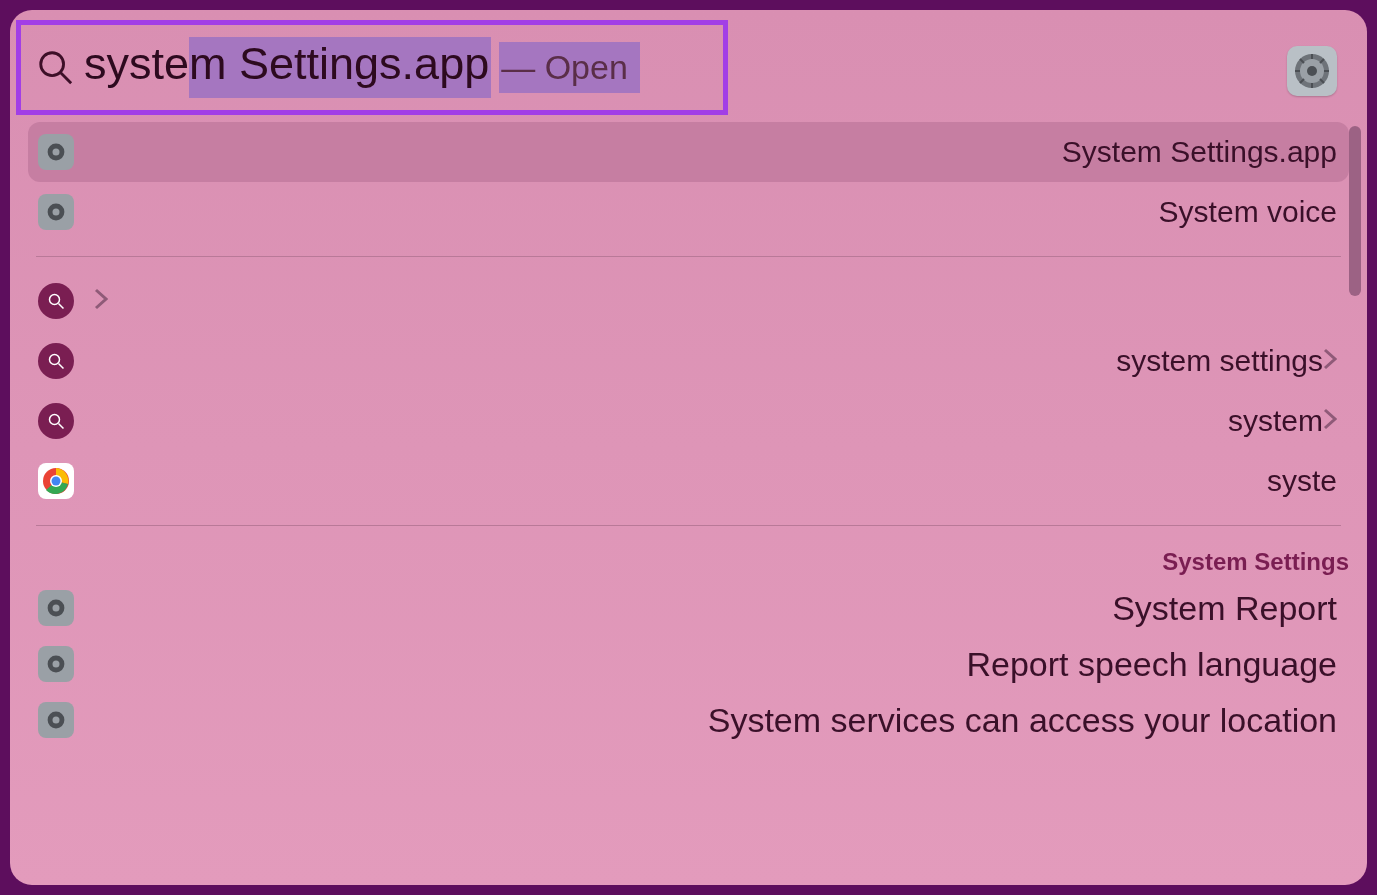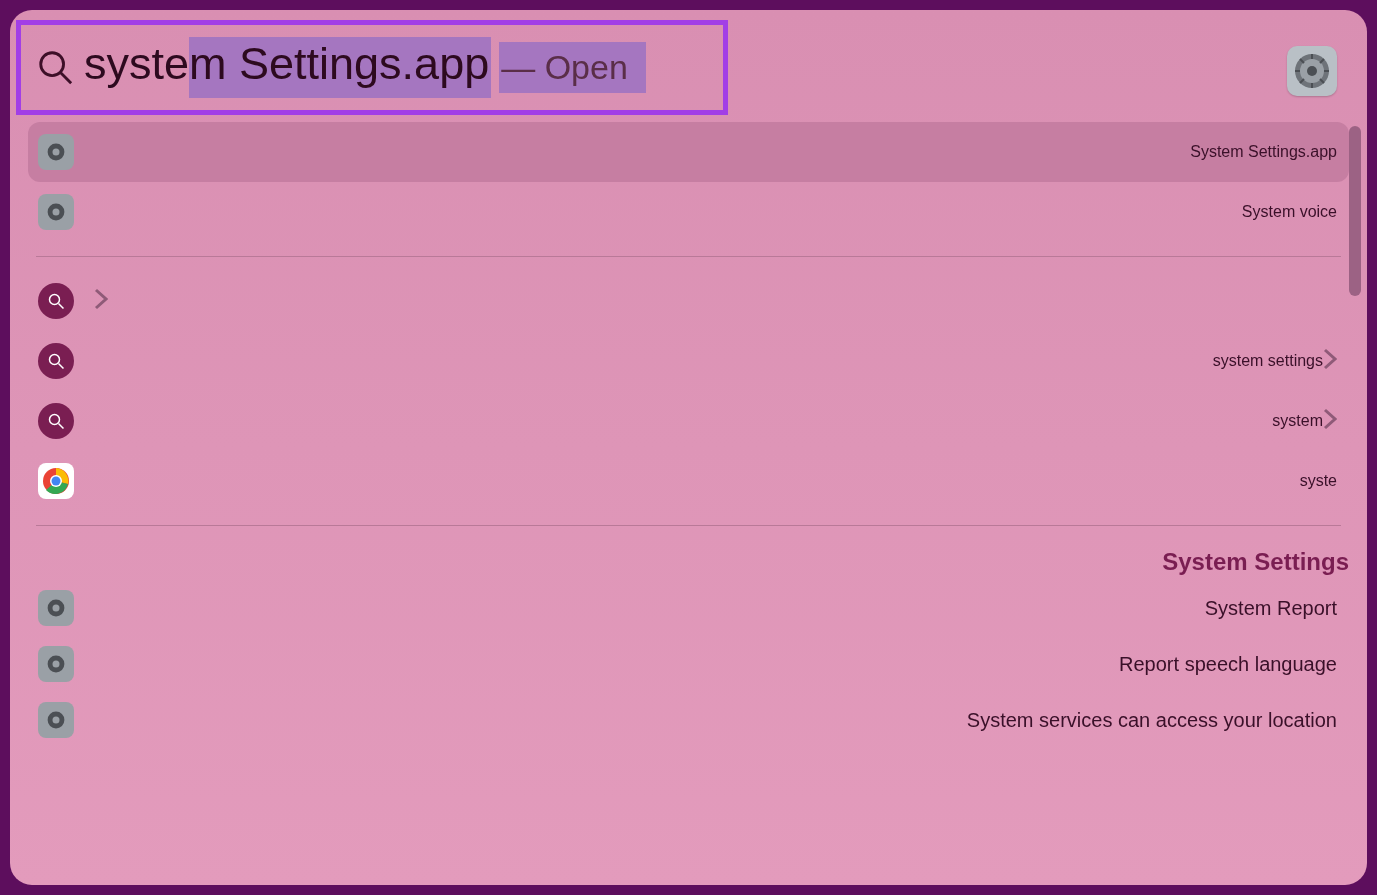--- a/index.html
+++ b/index.html
@@ -50,21 +50,21 @@
   .search-completion {
     color: #2d0a1f;
     background: #a576c0;
     padding: 1px 2px 8px 0;
   }
   .search-suffix {
     font-size: 34px;
     color: #5a2e48;
     margin-left: 8px;
     background: #a576c0;
-    padding: 6px 18px 6px 2px;
+    padding: 6px 12px 6px 2px;
   }
   .top-right-icon {
     position: absolute;
     top: 36px; right: 30px;
     width: 50px; height: 50px;
     border-radius: 10px;
     background: #b9c0c6;
     display: flex; align-items: center; justify-content: center;
     box-shadow: 0 1px 2px rgba(0,0,0,0.2);
   }
@@ -80,21 +80,21 @@
     width: 12px; height: 170px;
     background: #9c6284;
     border-radius: 6px;
   }
   .result-row {
     display: flex;
     align-items: center;
     height: 60px;
     padding: 0 12px 0 10px;
     border-radius: 12px;
-    font-size: 16px;
+    font-size: 30px;
     color: #3a1029;
     cursor: default;
   }
   .result-row.selected {
     background: #c67ea2;
   }
   .row-icon {
     width: 36px; height: 36px;
     margin-right: 20px;
     border-radius: 8px;
@@ -119,21 +119,21 @@
     font-size: 24px;
     font-weight: 600;
     color: #7a1e52;
     padding: 8px 0 4px 10px;
   }
   .settings-row {
     display: flex;
     align-items: center;
     height: 56px;
     padding: 0 12px 0 10px;
-    font-size: 20px;
+    font-size: 34px;
     color: #3a1029;
     cursor: default;
   }
   
   .svg-gear { width: 28px; height: 28px; }
   .svg-gear-big { width: 40px; height: 40px; }
   .svg-magnify { width: 38px; height: 38px; stroke:#3d0f28; stroke-width:3; fill:none; }
   .svg-magnify-sm { width: 20px; height: 20px; stroke:#fff; stroke-width:3; fill:none; }
   .svg-chrome { width: 30px; height: 30px; }
   .svg-sysinfo { width: 26px; height: 26px; }

